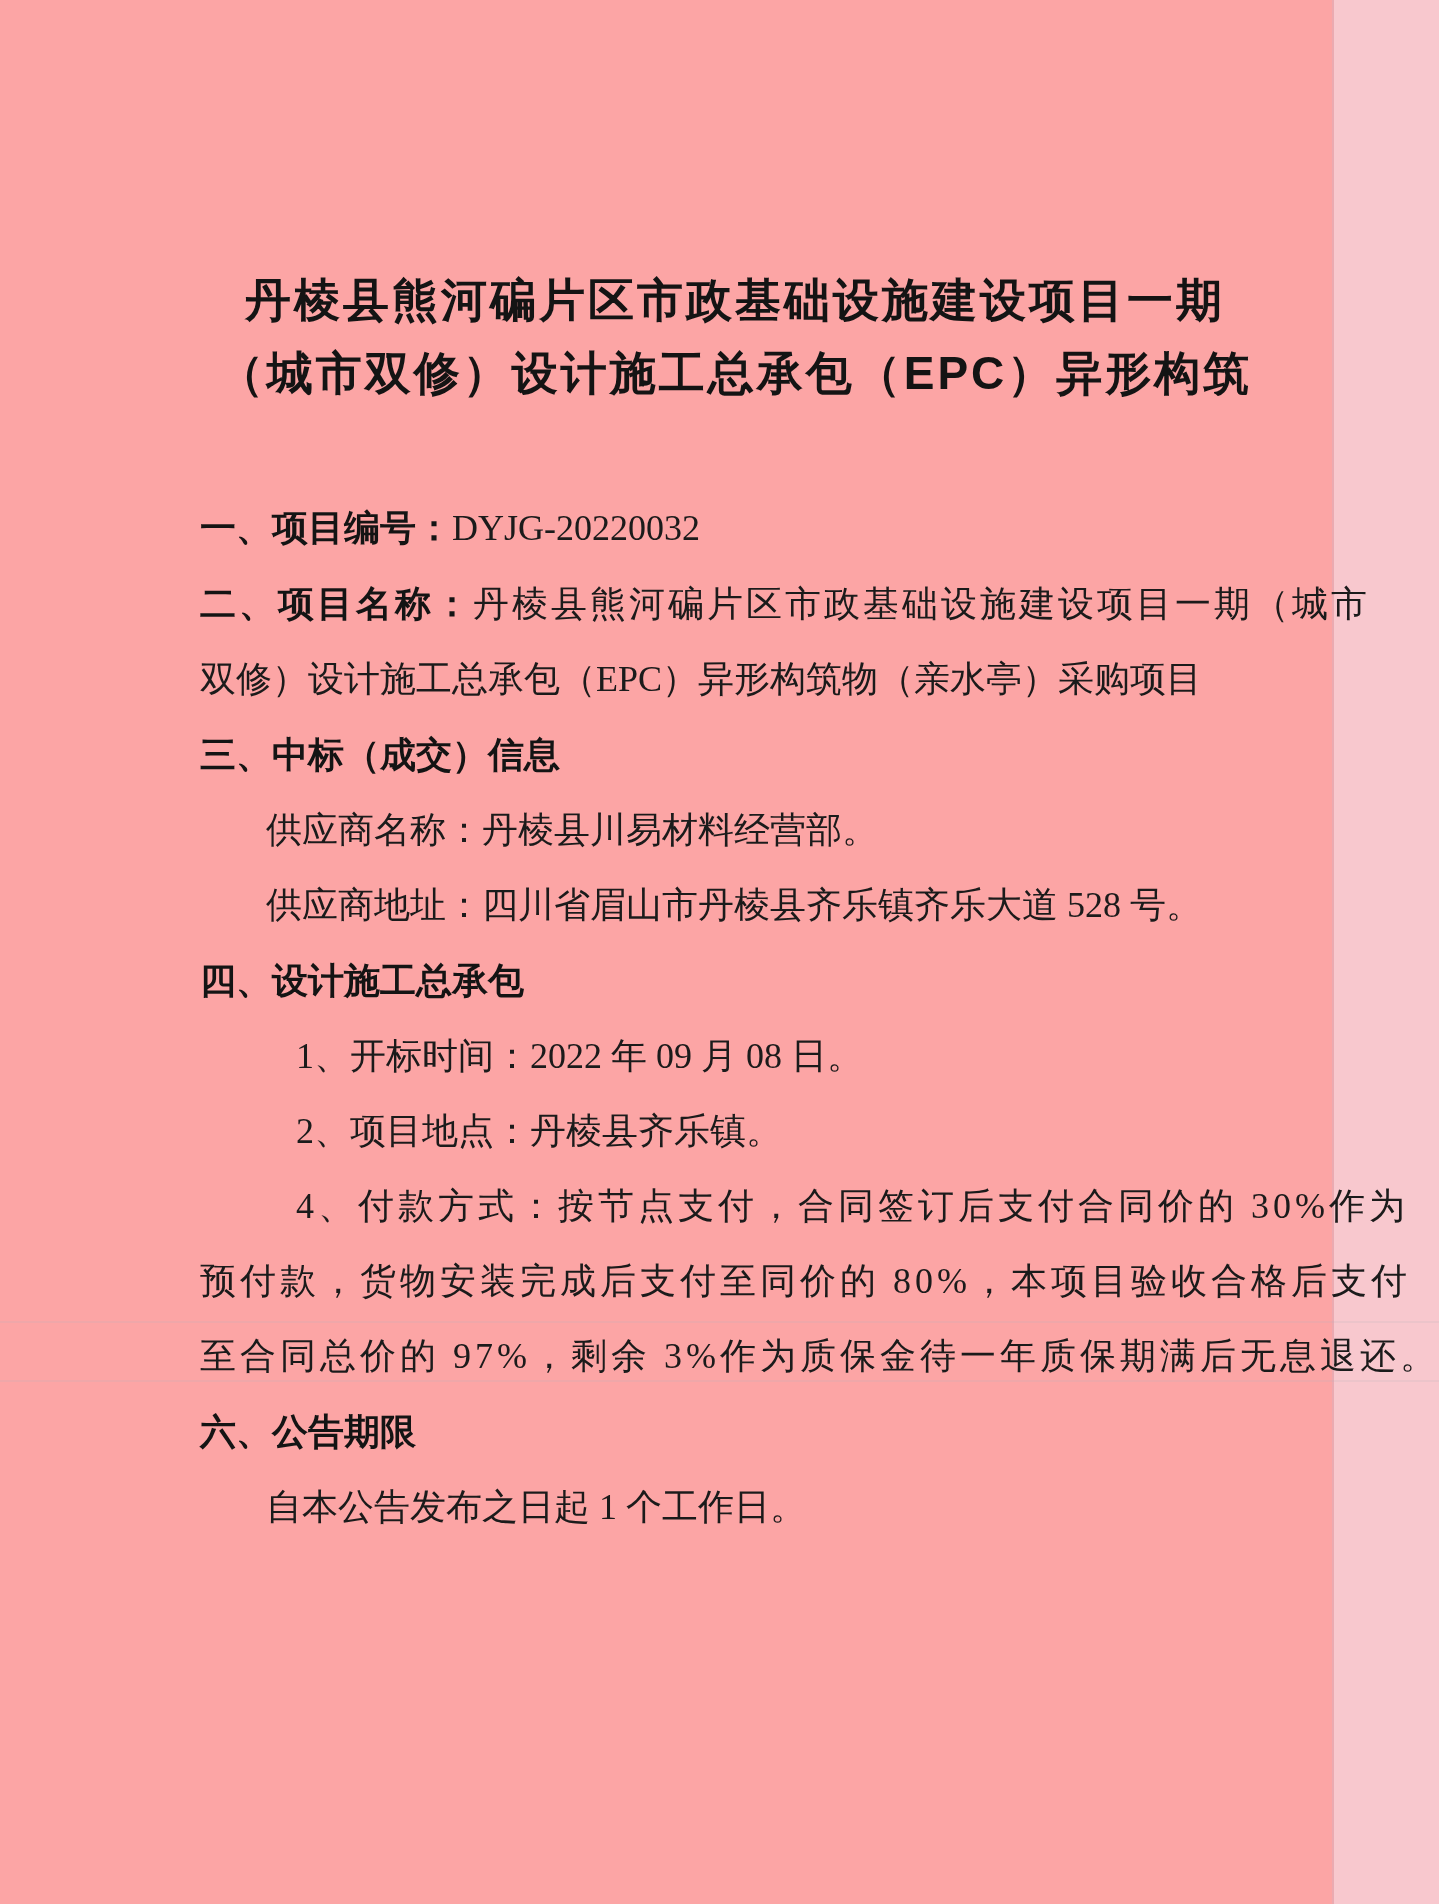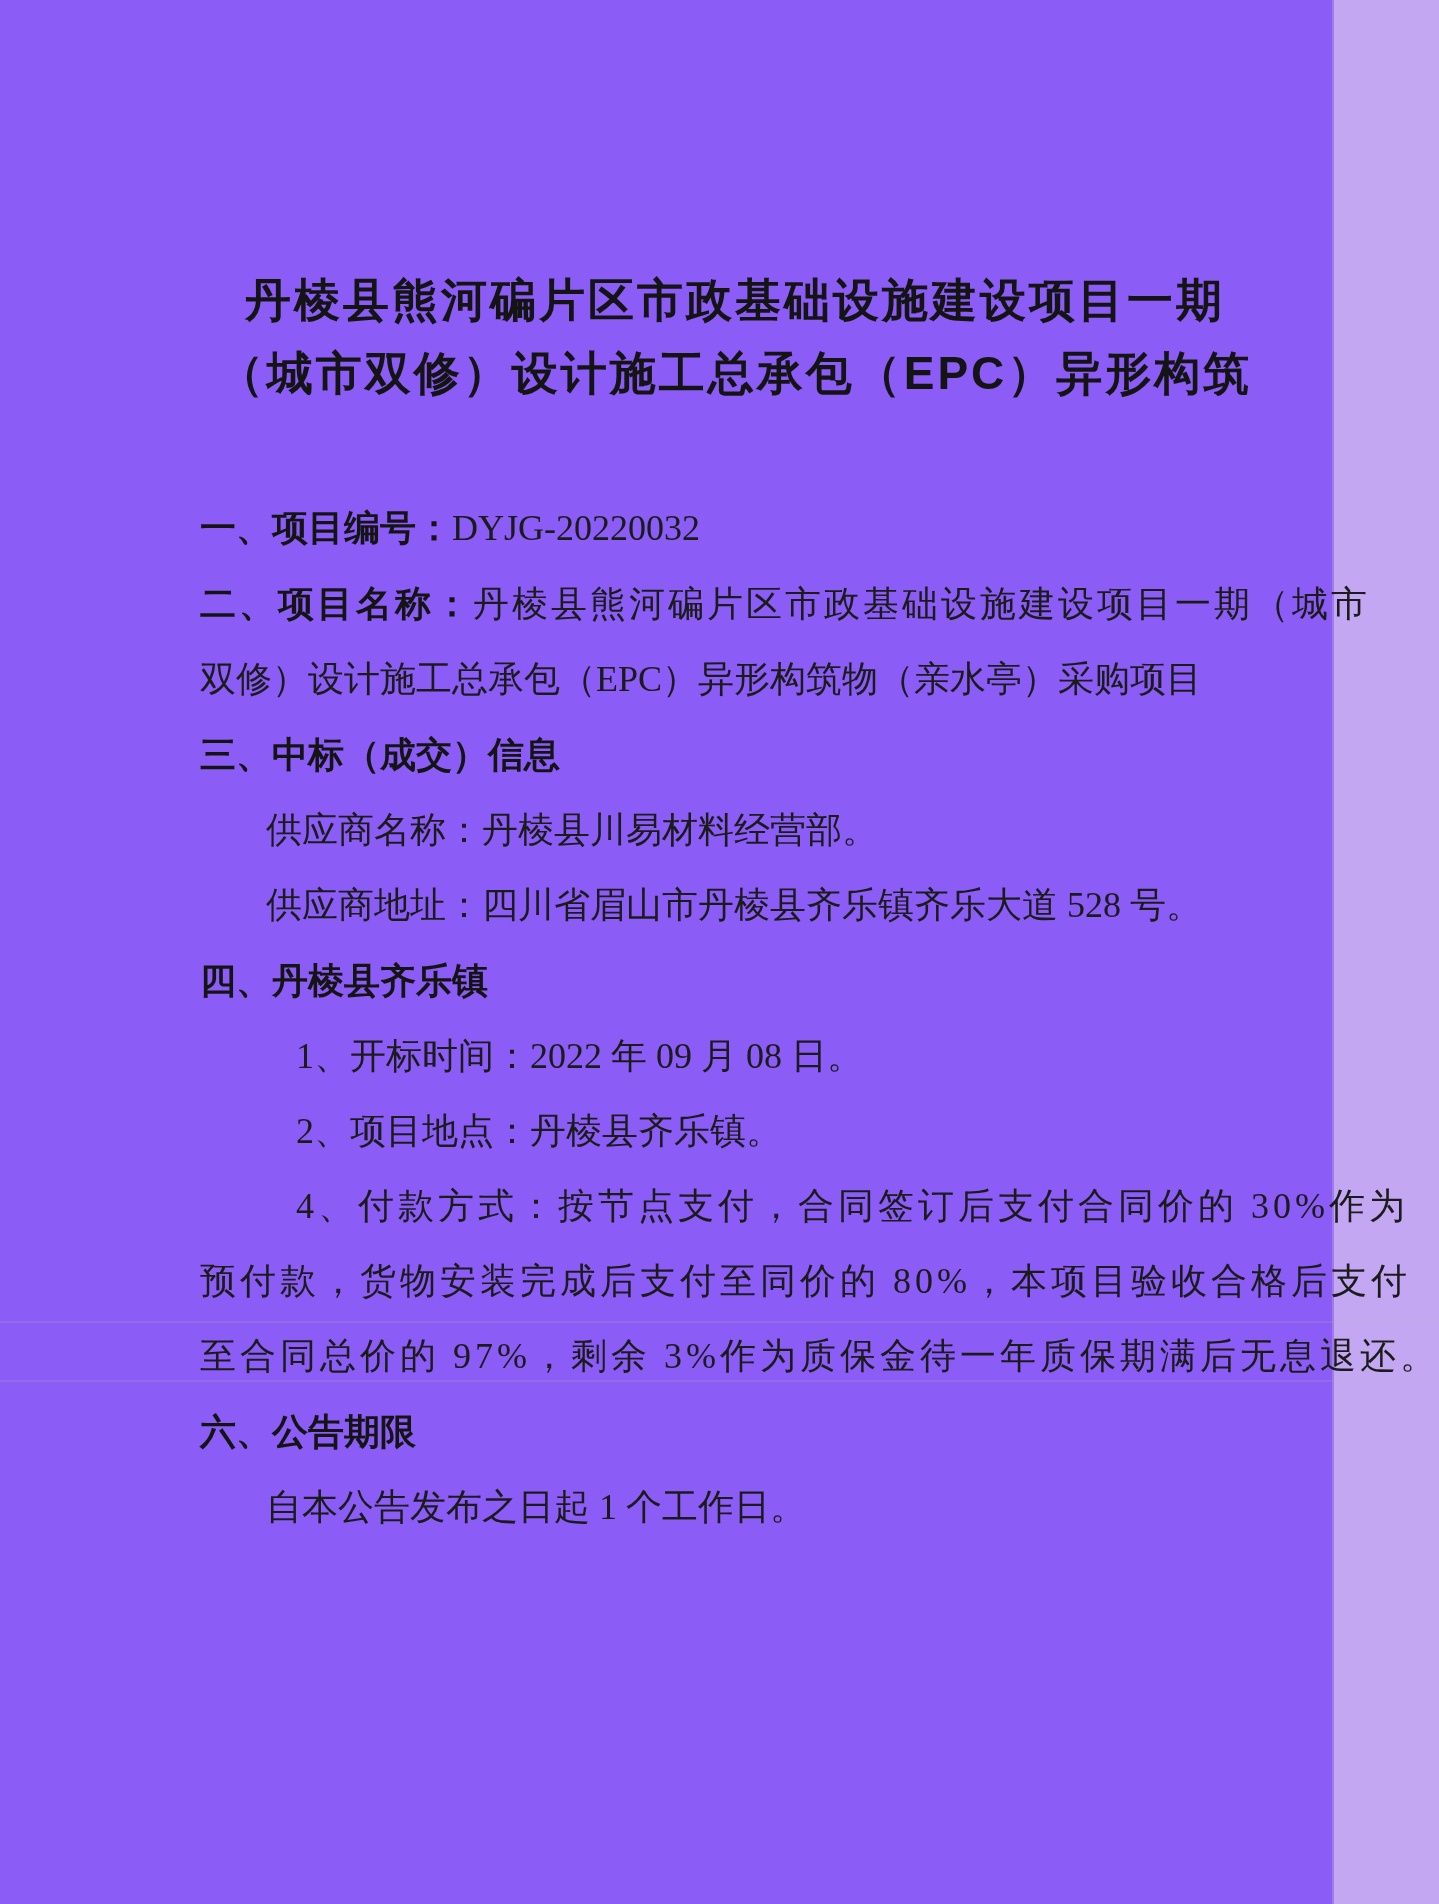--- a/index.html
+++ b/index.html
@@ -1,17 +1,17 @@
 <!DOCTYPE html>
 <html><head>
 <meta charset="utf-8">
 <style>
   html,body{margin:0;padding:0;}
   body{width:1439px;height:1904px;background:#f8eef6;font-family:"Liberation Serif","DejaVu Serif",serif;}
-  .page{position:relative;width:1439px;height:1904px;background:#8b5cf6;overflow:hidden;color:#1b1b1b;}
+  .page{position:relative;width:1439px;height:1904px;background:#fca5a5;overflow:hidden;color:#1b1b1b;}
   .page-edge-line{position:absolute;left:1332px;top:0;width:2px;height:1904px;background:rgba(203,180,200,0.35);}
   .page-edge-band{position:absolute;left:1334px;top:0;width:105px;height:1904px;background:rgba(244,230,240,0.55);}
   .scan-streak{position:absolute;left:0;width:1439px;height:2px;background:rgba(185,178,188,0.18);}
   .streak-1{top:1321px;}
   .streak-2{top:1380px;}
   .content{position:absolute;left:200px;top:0;width:1070px;}
   .title{margin-top:264px;text-align:center;font-family:"Liberation Sans","DejaVu Sans",sans-serif;font-weight:700;font-size:46px;line-height:73px;letter-spacing:3px;color:#141414;}
   .body-block{margin-top:80px;}
   .line{font-size:36px;line-height:75px;white-space:nowrap;}
   .lbl{font-family:"Liberation Sans","DejaVu Sans",sans-serif;font-weight:700;color:#141414;}
@@ -59,21 +59,21 @@
       <div class="line sub">
         <span class="val">供应商名称：丹棱县川易材料经营部。</span>
       </div>
 
       <div class="line sub">
         <span class="val">供应商地址：四川省眉山市丹棱县齐乐镇齐乐大道 528 号。</span>
       </div>
 
 
       <div class="line">
-        <span class="lbl">四、丹棱县齐乐镇</span>
+        <span class="lbl">四、设计施工总承包</span>
       </div>
 
       <div class="line num">
         <span class="val">1、开标时间：2022 年 09 月 08 日。</span>
       </div>
 
       <div class="line num">
         <span class="val">2、项目地点：丹棱县齐乐镇。</span>
       </div>
 

